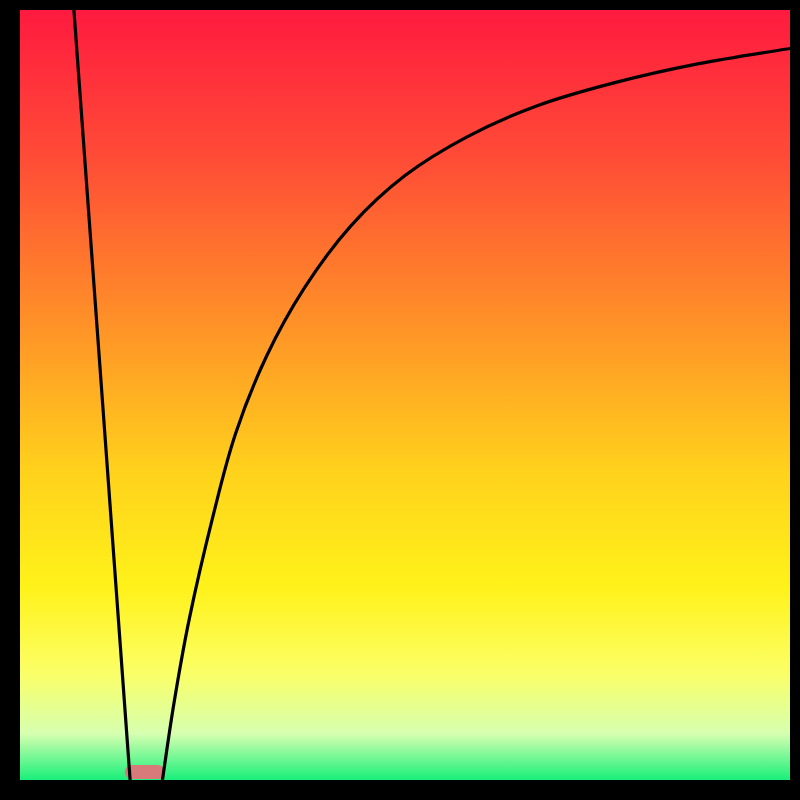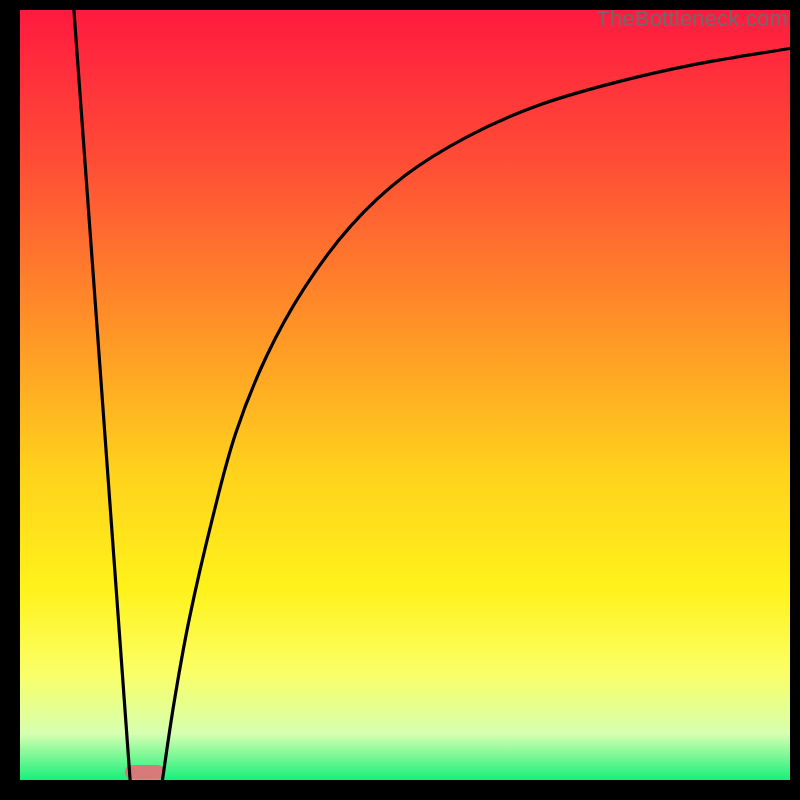--- a/index.html
+++ b/index.html
@@ -60,14 +60,13 @@
       <rect id="bg-rect" x="0" y="0" width="770" height="770" fill="url(#bg-grad)"></rect>
       <g id="marker-g">
           <rect x="104.72" y="755.00" width="40.04" height="14.00" rx="7.00" ry="7.00" fill="#d97a7a"></rect>
         </g>
       <g id="series-g">
           <path d="M 53.90 0.00 L 110.11 770.00" fill="none" stroke="#000" stroke-width="3.2" stroke-linecap="round" stroke-linejoin="round"></path>
           <path d="M 142.45 770.00 C 144.53 756.14, 149.15 722.11, 154.00 693.00 C 158.85 663.89, 162.47 641.56, 169.40 608.30 C 176.33 575.04, 184.18 541.46, 192.50 508.20 C 200.82 474.94, 205.90 452.61, 215.60 423.50 C 225.30 394.39, 233.93 372.83, 246.40 346.50 C 258.87 320.17, 269.65 300.76, 284.90 277.20 C 300.15 253.64, 313.08 235.70, 331.10 215.60 C 349.12 195.50, 364.21 181.49, 385.00 165.55 C 405.79 149.61, 423.04 139.52, 446.60 127.05 C 470.16 114.58, 489.57 105.95, 515.90 96.25 C 542.23 86.55, 563.79 80.77, 592.90 73.15 C 622.01 65.53, 645.72 60.14, 677.60 53.90 C 709.48 47.66, 753.37 41.27, 770.00 38.50" fill="none" stroke="#000" stroke-width="3.2" stroke-linecap="round" stroke-linejoin="round"></path>
         </g>
     </svg>
   </div>
-  <div class="watermark">TheBottleneck.com</div>
 </div>
 
 </body></html>

